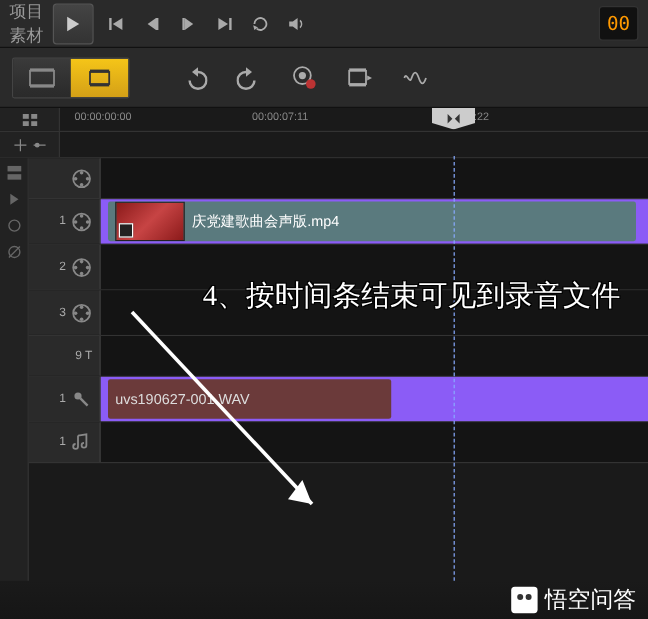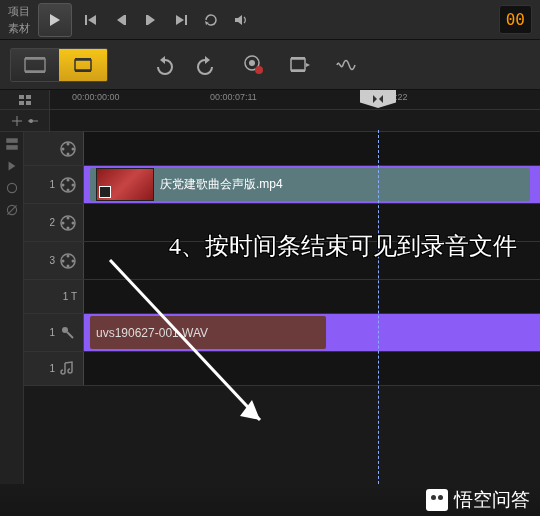--- a/index.html
+++ b/index.html
@@ -16,21 +16,21 @@
   height: 40px;
   background: #2a2a2a;
   display: flex;
   align-items: center;
   padding: 0 8px;
   border-bottom: 1px solid #111;
 }
 .top-labels {
   display: flex;
   flex-direction: column;
-  font-size: 11px;
+  font-size: 14px;
   color: #999;
   margin-right: 8px;
 }
 .top-labels span { padding: 1px 0; }
 .play-btn {
   width: 34px; height: 34px;
   background: linear-gradient(#444,#333);
   border: 1px solid #555;
   border-radius: 3px;
   display: flex; align-items: center; justify-content: center;
@@ -368,21 +368,21 @@
 <div class="ruler-row">
   <div class="side-col">
     <svg viewBox="0 0 14 14">
         <rect x="1" y="2" width="5" height="4" fill="#888"></rect>
         <rect x="8" y="2" width="5" height="4" fill="#888"></rect>
         <rect x="1" y="8" width="5" height="4" fill="#888"></rect>
         <rect x="8" y="8" width="5" height="4" fill="#888"></rect>
       </svg>
   </div>
   <div class="ruler">
-    <span class="ruler-tick" style="left:22px">00:00:00:00</span>
+    <span class="ruler-tick" style="left:12px">00:00:00:00</span>
     <span class="ruler-tick" style="left:160px">00:00:07:11</span>
     <span class="ruler-tick" style="left:310px">00:00:14:22</span>
     <div class="ruler-marker">
       <svg width="12" height="10" viewBox="0 0 12 10">
           <polygon points="1,1 5,5 1,9" fill="#333"></polygon>
           <polygon points="11,1 7,5 11,9" fill="#333"></polygon>
         </svg>
     </div>
   </div>
 </div>
@@ -487,21 +487,21 @@
             <circle cx="14" cy="9" r="1.5" fill="#888"></circle>
             <circle cx="9" cy="14" r="1.5" fill="#888"></circle>
             <circle cx="4" cy="9" r="1.5" fill="#888"></circle>
           </svg>
       </div>
       <div class="track-body dark"></div>
     </div>
 
     <div class="track small">
       <div class="track-head">
-        <span>1 T</span>
+        <span>9 T</span>
       </div>
       <div class="track-body dark"></div>
     </div>
 
     <div class="track">
       <div class="track-head">
         <span>1</span>
         <svg viewBox="0 0 18 18">
             <circle cx="6" cy="6" r="3" fill="#888"></circle>
             <path d="M8 8l6 6" stroke="#888" stroke-width="2"></path>

